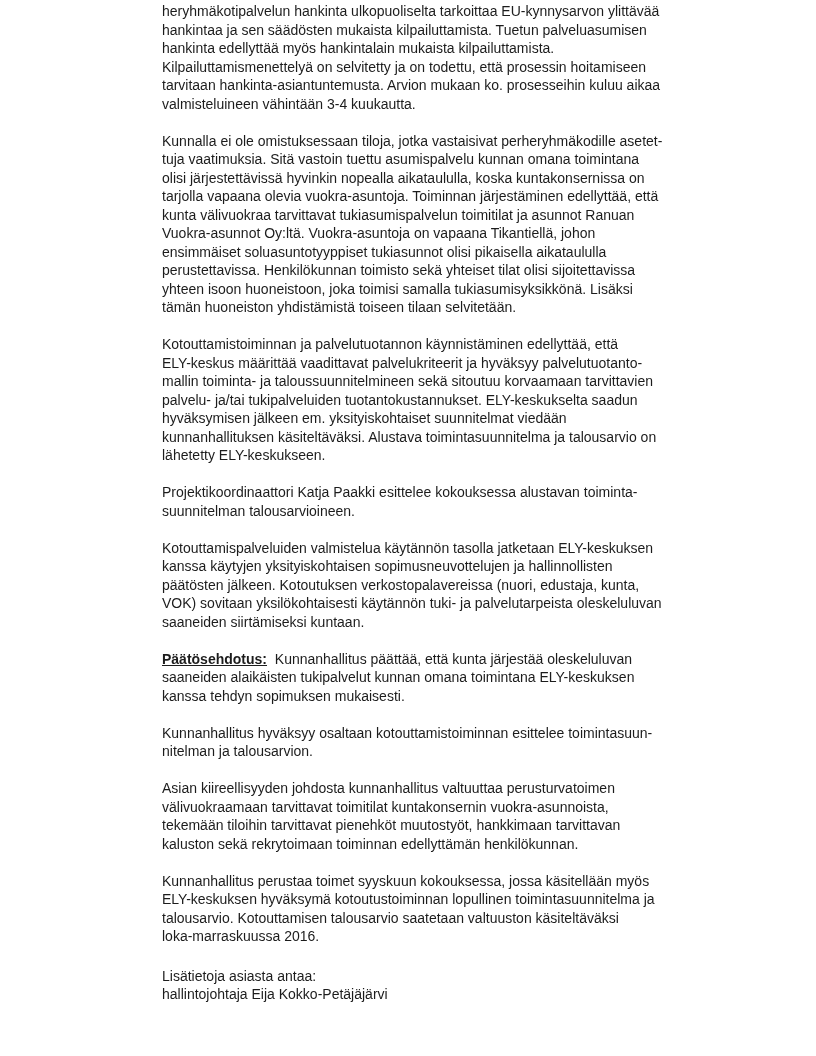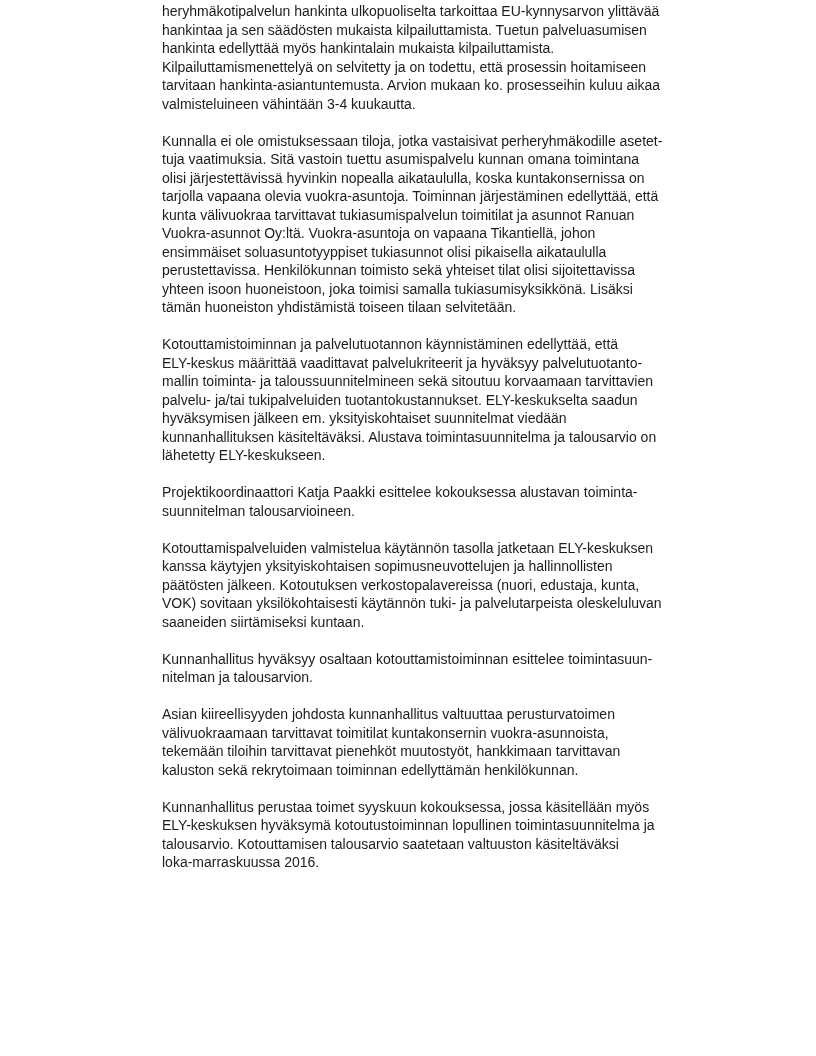--- a/index.html
+++ b/index.html
@@ -69,29 +69,34 @@
 
   <p>Projektikoordinaattori Katja Paakki esittelee kokouksessa alustavan toiminta-
 suunnitelman talousarvioineen.</p>
 
   <p>Kotouttamispalveluiden valmistelua käytännön tasolla jatketaan ELY-keskuksen
 kanssa käytyjen yksityiskohtaisen sopimusneuvottelujen ja hallinnollisten
 päätösten jälkeen. Kotoutuksen verkostopalavereissa (nuori, edustaja, kunta,
 VOK) sovitaan yksilökohtaisesti käytännön tuki- ja palvelutarpeista oleskeluluvan
 saaneiden siirtämiseksi kuntaan.</p>
 
+  <p><span class="lead">Päätösehdotus:</span><span>  Kunnanhallitus päättää, että kunta järjestää oleskeluluvan
+saaneiden alaikäisten tukipalvelut kunnan omana toimintana ELY-keskuksen
+kanssa tehdyn sopimuksen mukaisesti.</span></p>
 
   <p>Kunnanhallitus hyväksyy osaltaan kotouttamistoiminnan esittelee toimintasuun-
 nitelman ja talousarvion.</p>
 
   <p>Asian kiireellisyyden johdosta kunnanhallitus valtuuttaa perusturvatoimen
 välivuokraamaan tarvittavat toimitilat kuntakonsernin vuokra-asunnoista,
 tekemään tiloihin tarvittavat pienehköt muutostyöt, hankkimaan tarvittavan
 kaluston sekä rekrytoimaan toiminnan edellyttämän henkilökunnan.</p>
 
   <p>Kunnanhallitus perustaa toimet syyskuun kokouksessa, jossa käsitellään myös
 ELY-keskuksen hyväksymä kotoutustoiminnan lopullinen toimintasuunnitelma ja
 talousarvio. Kotouttamisen talousarvio saatetaan valtuuston käsiteltäväksi
 loka-marraskuussa 2016.</p>
 
 
+  <p class="contact">Lisätietoja asiasta antaa:
+hallintojohtaja Eija Kokko-Petäjäjärvi</p>
 
 </div>
 
 </body></html>

